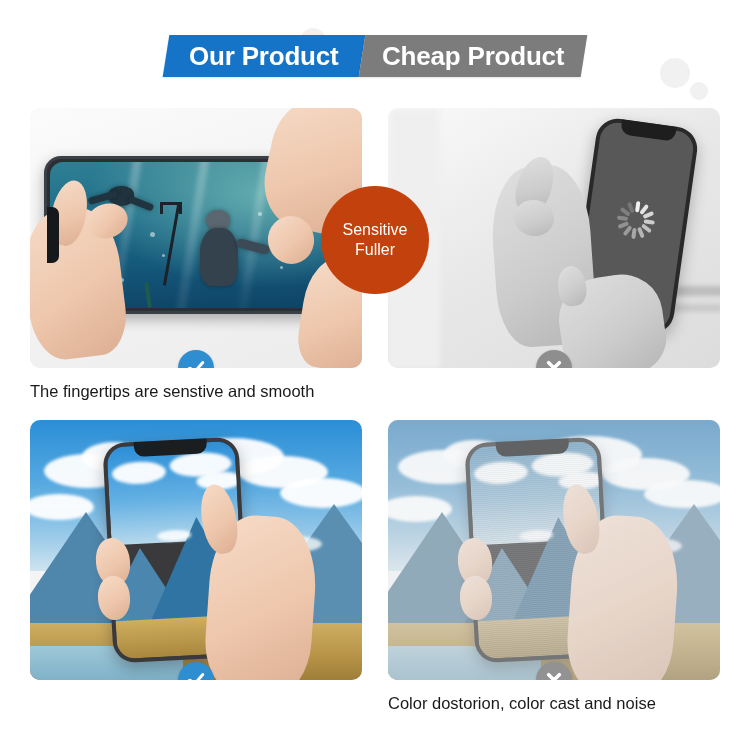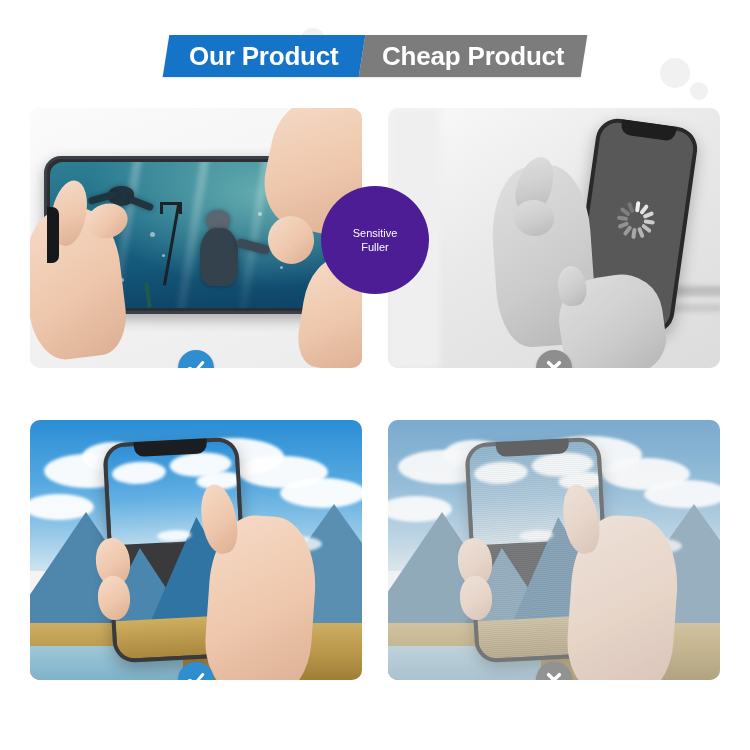--- a/index.html
+++ b/index.html
@@ -122,28 +122,28 @@
   }
   .verdict.good { background: #2f8ed0; }
   .verdict.bad  { background: #8e8e8e; }
   .verdict svg { display: block; }
 
   
   .badge {
     position: absolute;
     width: 108px; height: 108px;
     border-radius: 50%;
-    background: #4c1d95;
+    background: #c2410c;
     color: #ffffff;
     display: flex;
     flex-direction: column;
     align-items: center;
     justify-content: center;
     text-align: center;
-    font-size: 11px;
+    font-size: 16px;
     line-height: 1.28;
     z-index: 20;
     left: 321px;
   }
   #badge-touch  { top: 186px; }
   #badge-res    { top: 493px; }
   .badge span { display: block; white-space: nowrap; }
 
   
   .scene { position: absolute; inset: 0; }
@@ -358,20 +358,21 @@
       <div class="hand" style="left:238px;top:108px;width:46px;height:48px;border-radius:50%;transform:rotate(-12deg);"></div>
       <div class="hand" style="left:272px;top:150px;width:72px;height:112px;border-radius:44% 40% 30% 30%;transform:rotate(9deg);"></div>
 
       <div class="verdict good">
         <svg width="22" height="22" viewBox="0 0 24 24" aria-hidden="true">
           <path d="M4.5 12.6 L9.6 17.6 L19.5 6.2 L17.0 10.2 L9.8 14.4 L6.4 10.6 Z" fill="#ffffff"></path>
           <path d="M4.8 12.4 L9.6 17.4 L19.4 6.0" stroke="#ffffff" stroke-width="3.2" fill="none" stroke-linecap="round" stroke-linejoin="round"></path>
         </svg>
       </div>
     </div>
+    <div class="caption">The fingertips are senstive and smooth</div>
   </div>
 
   <div class="cell right top">
     <div class="photo" style="filter:grayscale(1);">
       <div class="scene bg-gray-room"></div>
 
       <div style="position:absolute;left:252px;top:178px;width:86px;height:10px;background:#bdbdbd;border-radius:3px;filter:blur(2px);"></div>
       <div style="position:absolute;left:262px;top:196px;width:72px;height:8px;background:#cacaca;border-radius:3px;filter:blur(2px);"></div>
       <div style="position:absolute;left:0;top:0;width:52px;height:260px;background:#efefef;filter:blur(3px);"></div>
 
@@ -504,20 +505,21 @@
       <div class="hand" style="left:72px;top:156px;width:32px;height:44px;border-radius:48%;transform:rotate(-4deg);"></div>
 
       <div class="washed"></div>
 
       <div class="verdict bad">
         <svg width="20" height="20" viewBox="0 0 24 24" aria-hidden="true">
           <path d="M5.6 5.6 L18.4 18.4 M18.4 5.6 L5.6 18.4" stroke="#ffffff" stroke-width="4.2" stroke-linecap="round"></path>
         </svg>
       </div>
     </div>
+    <div class="caption">Color dostorion, color cast and noise</div>
   </div>
 
   <div class="badge" id="badge-touch">
     <span>Sensitive</span>
     <span>Fuller</span>
   </div>
 
 
 </div>
 

